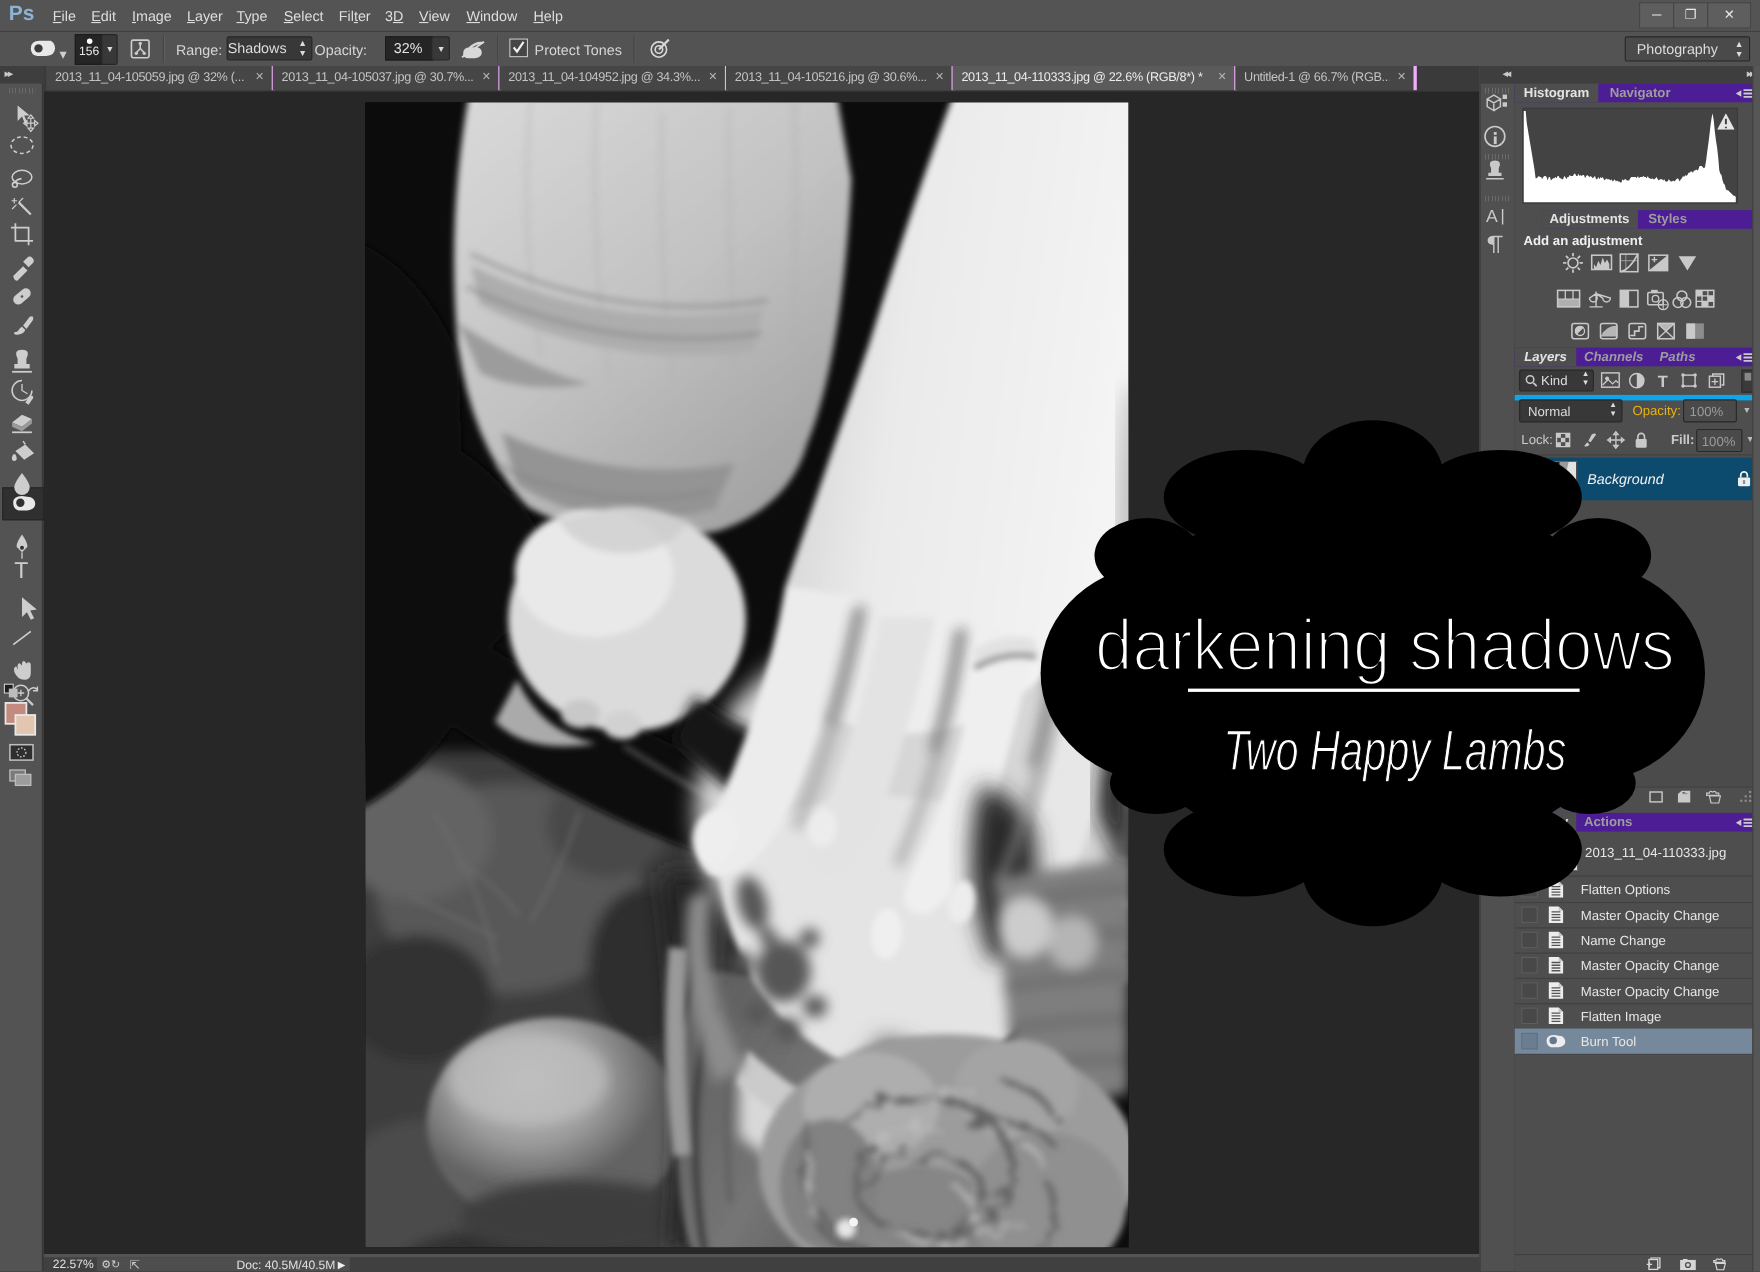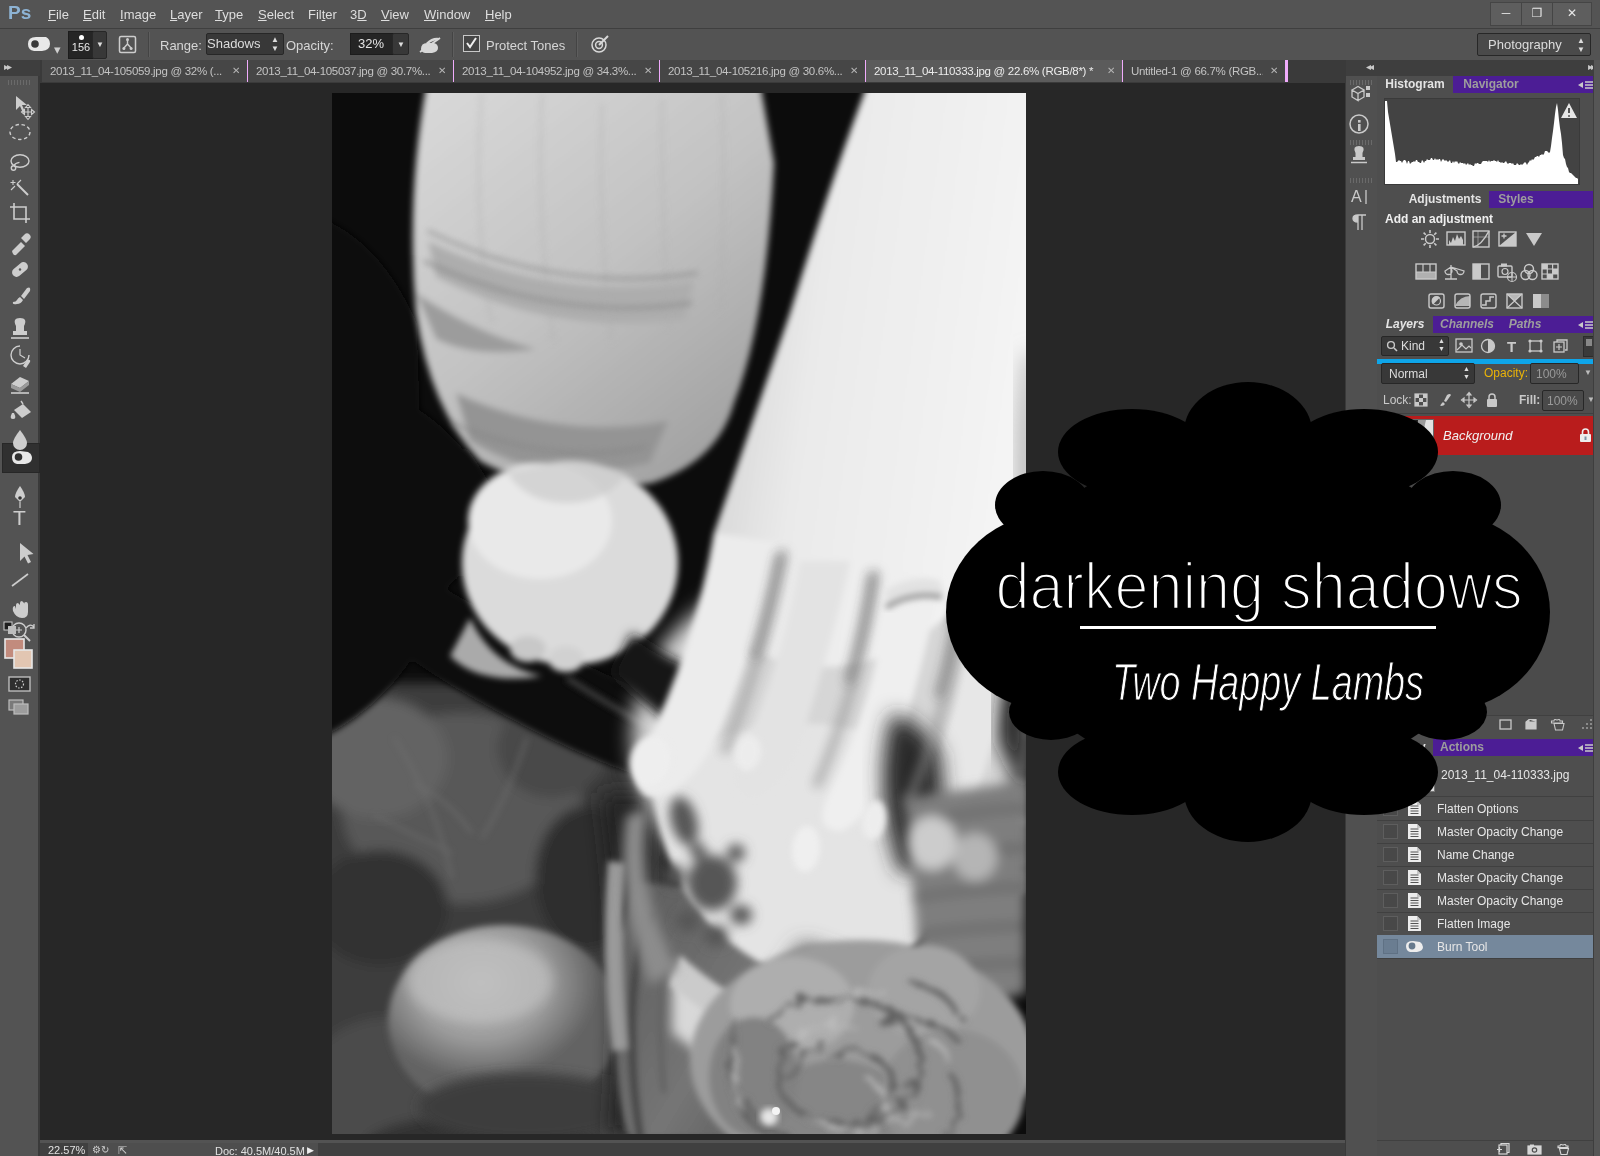--- a/index.html
+++ b/index.html
@@ -670,21 +670,21 @@
           <rect x="74" y="8" width="10" height="8" rx="1"></rect>
           <path d="M76 8 v-2 a3 3 0 0 1 6 0 v2" fill="none" stroke="#c9c9c9" stroke-width="1.5"></path>
         </g>
     </svg>
     <span class="abs" style="left:142px;top:6px;font-size:12px;color:#c9c9c9;font-weight:bold">Fill:</span>
     <div class="ddbox" style="left:165px;top:3px;width:40px;height:19px;background:#4a4a4a;color:#9a9a9a">
       <span style="position:absolute;left:4px;top:3px;font-size:12px;">100%</span>
       <span style="position:absolute;right:-12px;top:4px;font-size:8px;color:#bbb">▼</span>
     </div>
   </div>
-  <div id="lyr-bg" class="abs" style="left:0;top:356px;width:223px;height:39px;background:#b91c1c;">
+  <div id="lyr-bg" class="abs" style="left:0;top:356px;width:223px;height:39px;background:#0c4a6e;">
     <div class="abs" style="left:33px;top:3px;width:22px;height:33px;background:#111;border:1px solid #666;overflow:hidden">
       <svg width="22" height="33" viewBox="0 0 22 33">
           <rect width="22" height="33" fill="#e2e2e2"></rect>
           <rect x="0" y="0" width="7" height="33" fill="#1a1a1a"></rect>
           <path d="M7 0 l8 0 q-3 10 -1 20 l-7 13 q-2 -16 0 -33 Z" fill="#9a9a9a"></path>
           <ellipse cx="15" cy="26" rx="5" ry="6" fill="#c4c4c4"></ellipse>
         </svg>
     </div>
     <span class="abs" style="left:66px;top:12px;font-style:italic;font-size:13px;color:#f2f2f2;">Background</span>
     <svg class="abs" style="right:8px;top:12px" width="13" height="15" viewBox="0 0 13 15">

